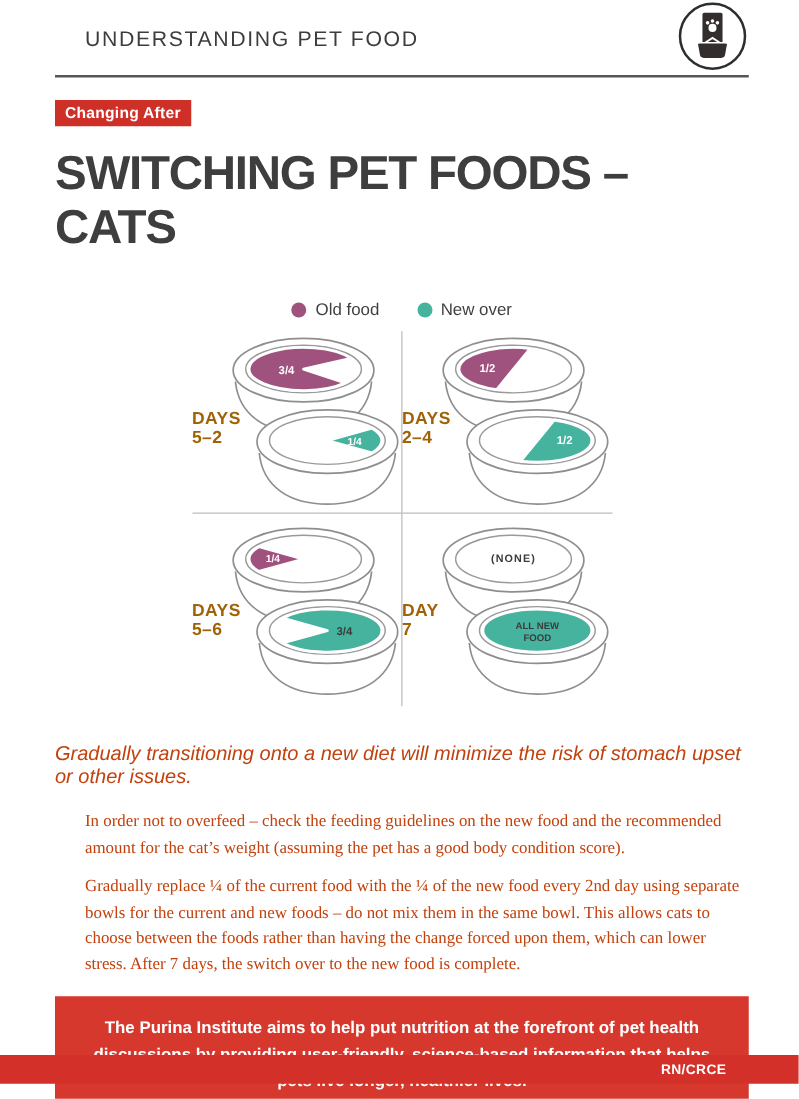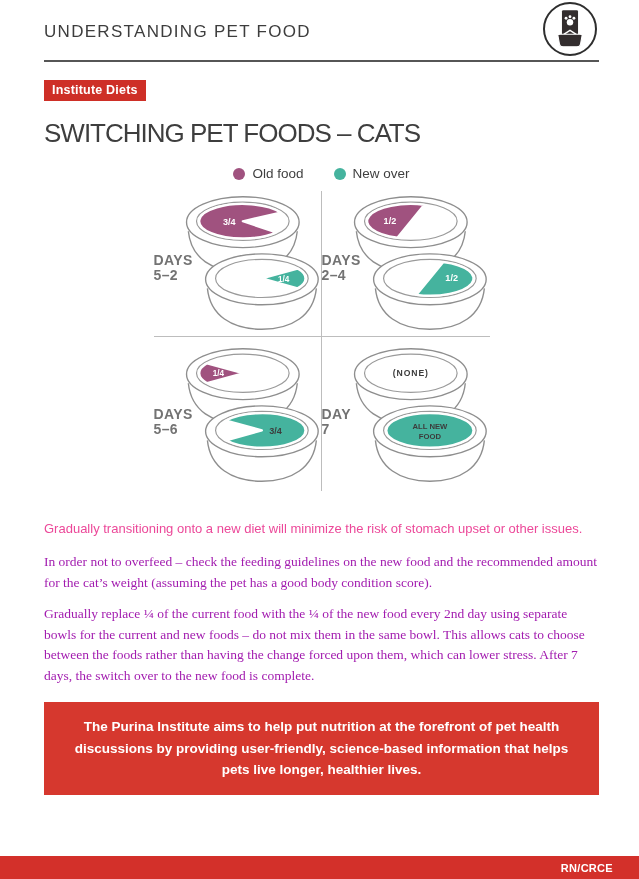--- a/index.html
+++ b/index.html
@@ -7,94 +7,94 @@
   body {
     width: 639px; height: 879px;
     position: relative; overflow: hidden;
     font-family: "Liberation Sans", sans-serif;
     color: #3d3d3d;
   }
   .content { padding: 0 40px 0 44px; }
 
   
   .header-row { display: flex; justify-content: space-between; align-items: flex-start; }
-  .header-title { margin-top: 22px; font-size: 17px; letter-spacing: 1.3px; font-weight: 400; color: #3d3d3d; }
+  .header-title { margin-top: 22px; font-size: 17px; letter-spacing: 1.3px; font-weight: 400; color: #3d3d3d; margin-left: 24px; }
   .icon-circle {
     width: 54px; height: 54px; margin-top: 2px; margin-right: 2px;
     border: 2px solid #2e2e2e; border-radius: 50%;
     display: flex; align-items: center; justify-content: center; flex: 0 0 auto;
   }
   .header-rule { border: none; border-top: 2px solid #565656; margin-top: 4px; }
 
   
   .badge {
     display: inline-block; margin-top: 18px;
     background: #ce2f27; color: #fff;
     font-size: 12.5px; font-weight: 700; letter-spacing: 0.2px;
     padding: 3px 8px 4px 8px;
   }
 
   
-  .page-title { margin-top: 17px; font-size: 26px; font-weight: 400; letter-spacing: -1px; color: #3e3e3e; }
-
-  
-  .legend { margin-top: 17px; display: flex; justify-content: center; align-items: center; gap: 30px; }
+  .page-title { margin-top: 17px; font-size: 38px; font-weight: 700; letter-spacing: -1px; color: #3e3e3e; }
+
+  
+  .legend { margin-top: 36px; display: flex; justify-content: center; align-items: center; gap: 30px; }
   .legend-item { display: flex; align-items: center; gap: 7px; }
   .legend-dot { width: 12px; height: 12px; border-radius: 50%; }
   .legend-dot.old { background: #a0527f; }
   .legend-dot.new { background: #45b39e; }
   .legend-label { font-size: 13.5px; color: #3f3f3f; }
 
   
   .diagram { width: 336px; margin: 10px auto 0 auto; display: grid; grid-template-columns: 168px 168px; }
   .quad { position: relative; height: 146px; }
   .quad.q1 { border-right: 1px solid #bdbdbd; border-bottom: 1px solid #bdbdbd; }
   .quad.q2 { border-bottom: 1px solid #bdbdbd; }
   .quad.q3 { border-right: 1px solid #bdbdbd; height: 154px; }
   .quad.q4 { height: 154px; }
   .day-label {
     position: absolute; left: 0; z-index: 2;
-    font-size: 14px; font-weight: 800; line-height: 1.1; letter-spacing: 0.4px; color: #737373;
+    font-size: 14px; font-weight: 800; line-height: 1.1; letter-spacing: 0.4px; color: #a16207;
   }
   .q1 .day-label, .q2 .day-label { top: 62px; }
   .q3 .day-label, .q4 .day-label { top: 70px; }
   .bowls { position: absolute; left: 17px; top: 3px; }
   .q3 .bowls, .q4 .bowls { top: 9px; }
 
   .bowl-body { fill: #fff; stroke: #8e8e8e; stroke-width: 1.5; }
   .bowl-rim  { fill: #fff; stroke: #8e8e8e; stroke-width: 1.5; }
   .bowl-inner{ fill: #fff; stroke: #9a9a9a; stroke-width: 1.3; }
   .food { stroke: #fff; stroke-width: 2.5; stroke-linejoin: round; }
   .food.purple { fill: #a0527f; }
   .food.teal   { fill: #45b39e; }
   .bowl-label { font-family: "Liberation Sans", sans-serif; font-weight: 700; text-anchor: middle; }
   .bowl-label.light { fill: #ffffff; }
   .bowl-label.dark  { fill: #3c3c3c; }
 
   
-  .highlight { margin-top: 30px; color: #ec4899; font-size: 13px; }
+  .highlight { margin-top: 30px; color: #c2410c; font-size: 16px; font-style: italic; }
   .paragraphs { margin-top: 16px; }
   .paragraphs p {
     font-family: "Liberation Serif", serif; font-size: 13.5px; line-height: 1.52;
-    color: #a21caf; margin-bottom: 11px;
+    color: #c2410c; margin-bottom: 11px; margin-left: 24px;
   }
 
   
   .callout {
     margin-top: 16px; background: #d6382e; color: #fff;
     font-size: 13.5px; font-weight: 700; line-height: 1.6;
     text-align: center; padding: 14px 26px;
   }
 
   
   .footer-bar {
-    position: absolute; left: 0; right: 0; bottom: 0; height: 23px;
+    position: absolute; left: 0; right: 0; bottom: 12px; height: 23px;
     background: #d3302a; color: #fff;
     display: flex; align-items: center; justify-content: flex-end;
-    padding-right: 26px; font-size: 11px; font-weight: 700; letter-spacing: 0.3px;
+    padding-right: 58px; font-size: 11px; font-weight: 700; letter-spacing: 0.3px;
   }
 </style>
 </head>
 <body>
 
 <div class="content">
 
   <div class="header-row">
     <div class="header-title">UNDERSTANDING PET FOOD</div>
     <div class="icon-circle">
@@ -105,21 +105,21 @@
         <circle cx="28" cy="14.3" r="1.6" fill="#fff"></circle>
         <circle cx="32.4" cy="16" r="1.6" fill="#fff"></circle>
         <path d="M21 34 L28 29.5 L35 34" fill="none" stroke="#fff" stroke-width="1.6"></path>
         <path d="M14.5 35.5 Q14 33.8 17 33.8 L39 33.8 Q42 33.8 41.5 35.5 L39.8 45 Q39.3 48 35.8 48 L20.2 48 Q16.7 48 16.2 45 Z" fill="#332d2e" stroke="#fff" stroke-width="1.2"></path>
       </svg>
     </div>
   </div>
   <hr class="header-rule">
 
   <div>
-    <span class="badge">Institute Diets</span>
+    <span class="badge">Changing After</span>
   </div>
 
   <h1 class="page-title">SWITCHING PET FOODS – CATS</h1>
 
   <div class="legend">
     <div class="legend-item">
       <span class="legend-dot old"></span>
       <span class="legend-label">Old food</span>
     </div>
     <div class="legend-item">

